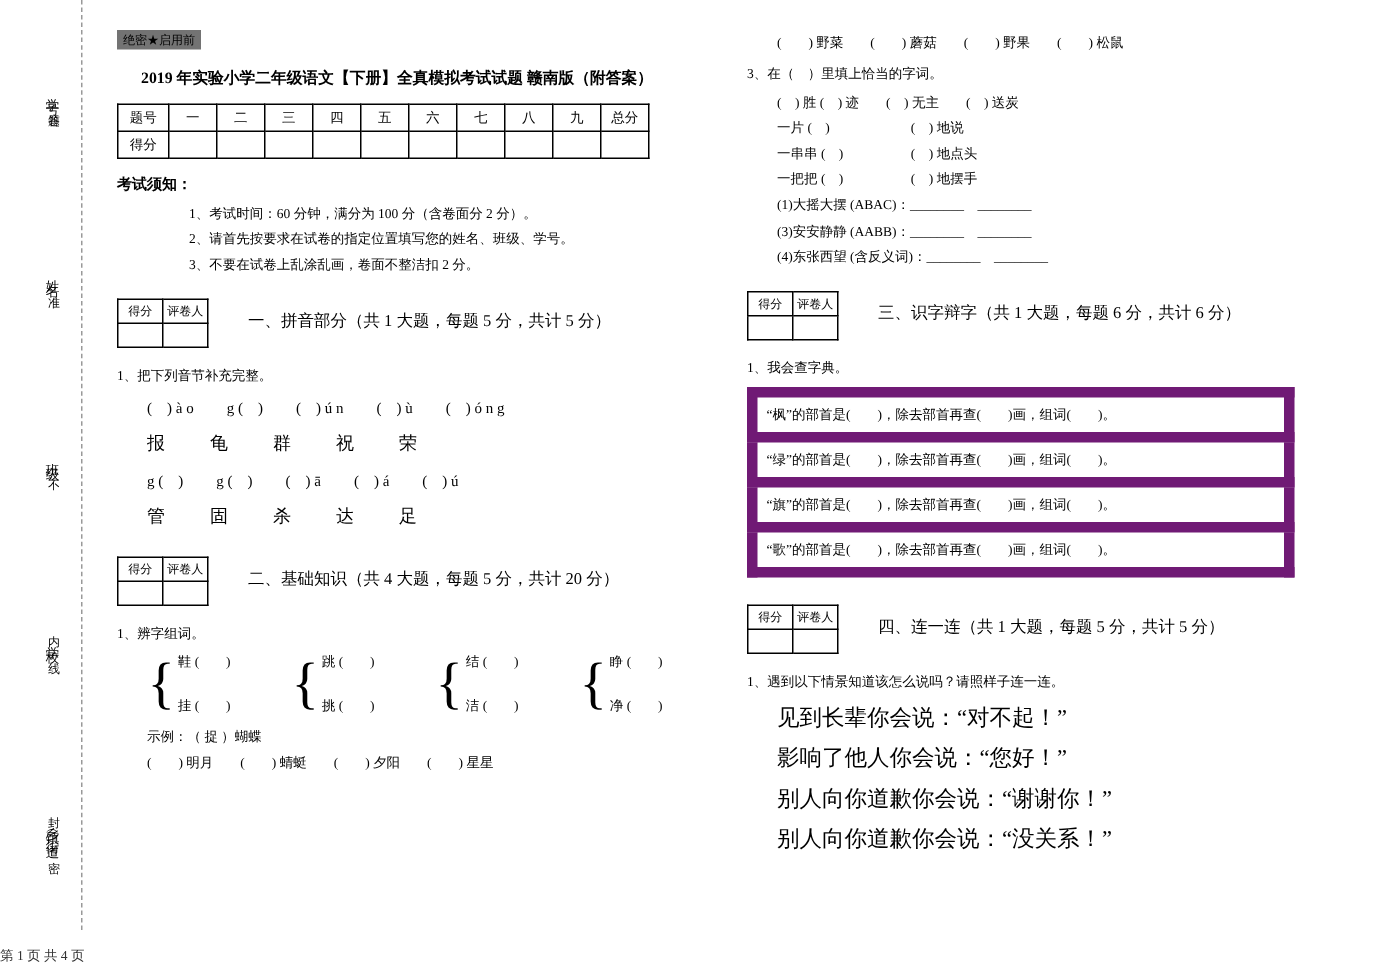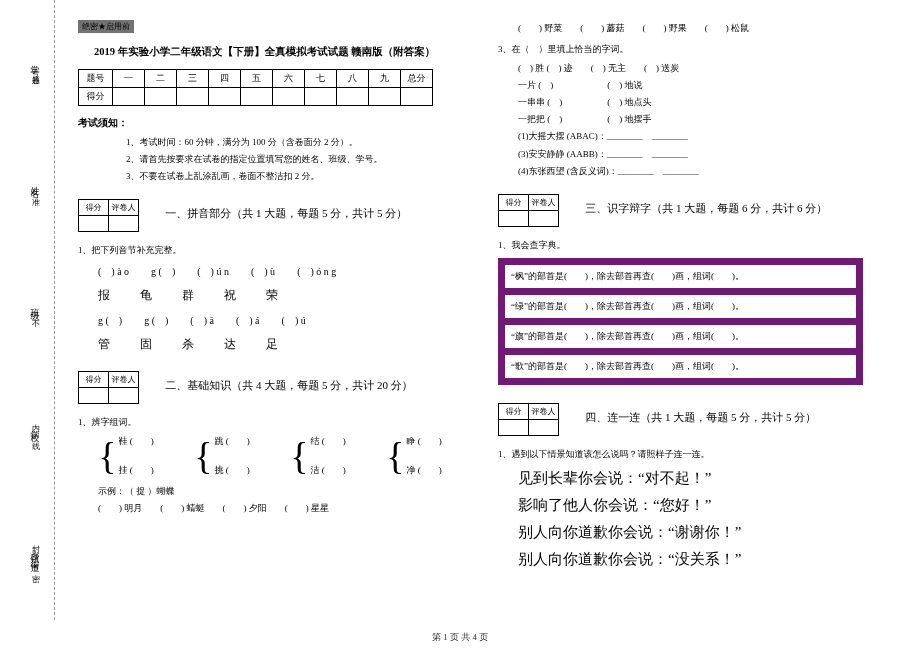--- a/index.html
+++ b/index.html
@@ -166,21 +166,21 @@
   .match-row {
     display: flex;
     padding: 0 40px 0 20px;
     font-size: 15px;
     margin: 8px 0;
   }
   .footer {
     position: absolute;
     bottom: 6px;
     width: 920px;
-    text-align: center;
+    text-align: left;
     font-size: 9px;
     color: #333;
   }
 </style>
 </head>
 <body>
 
 <div class="binding">
   <div class="group">
     <span class="vlabel">学号</span>

